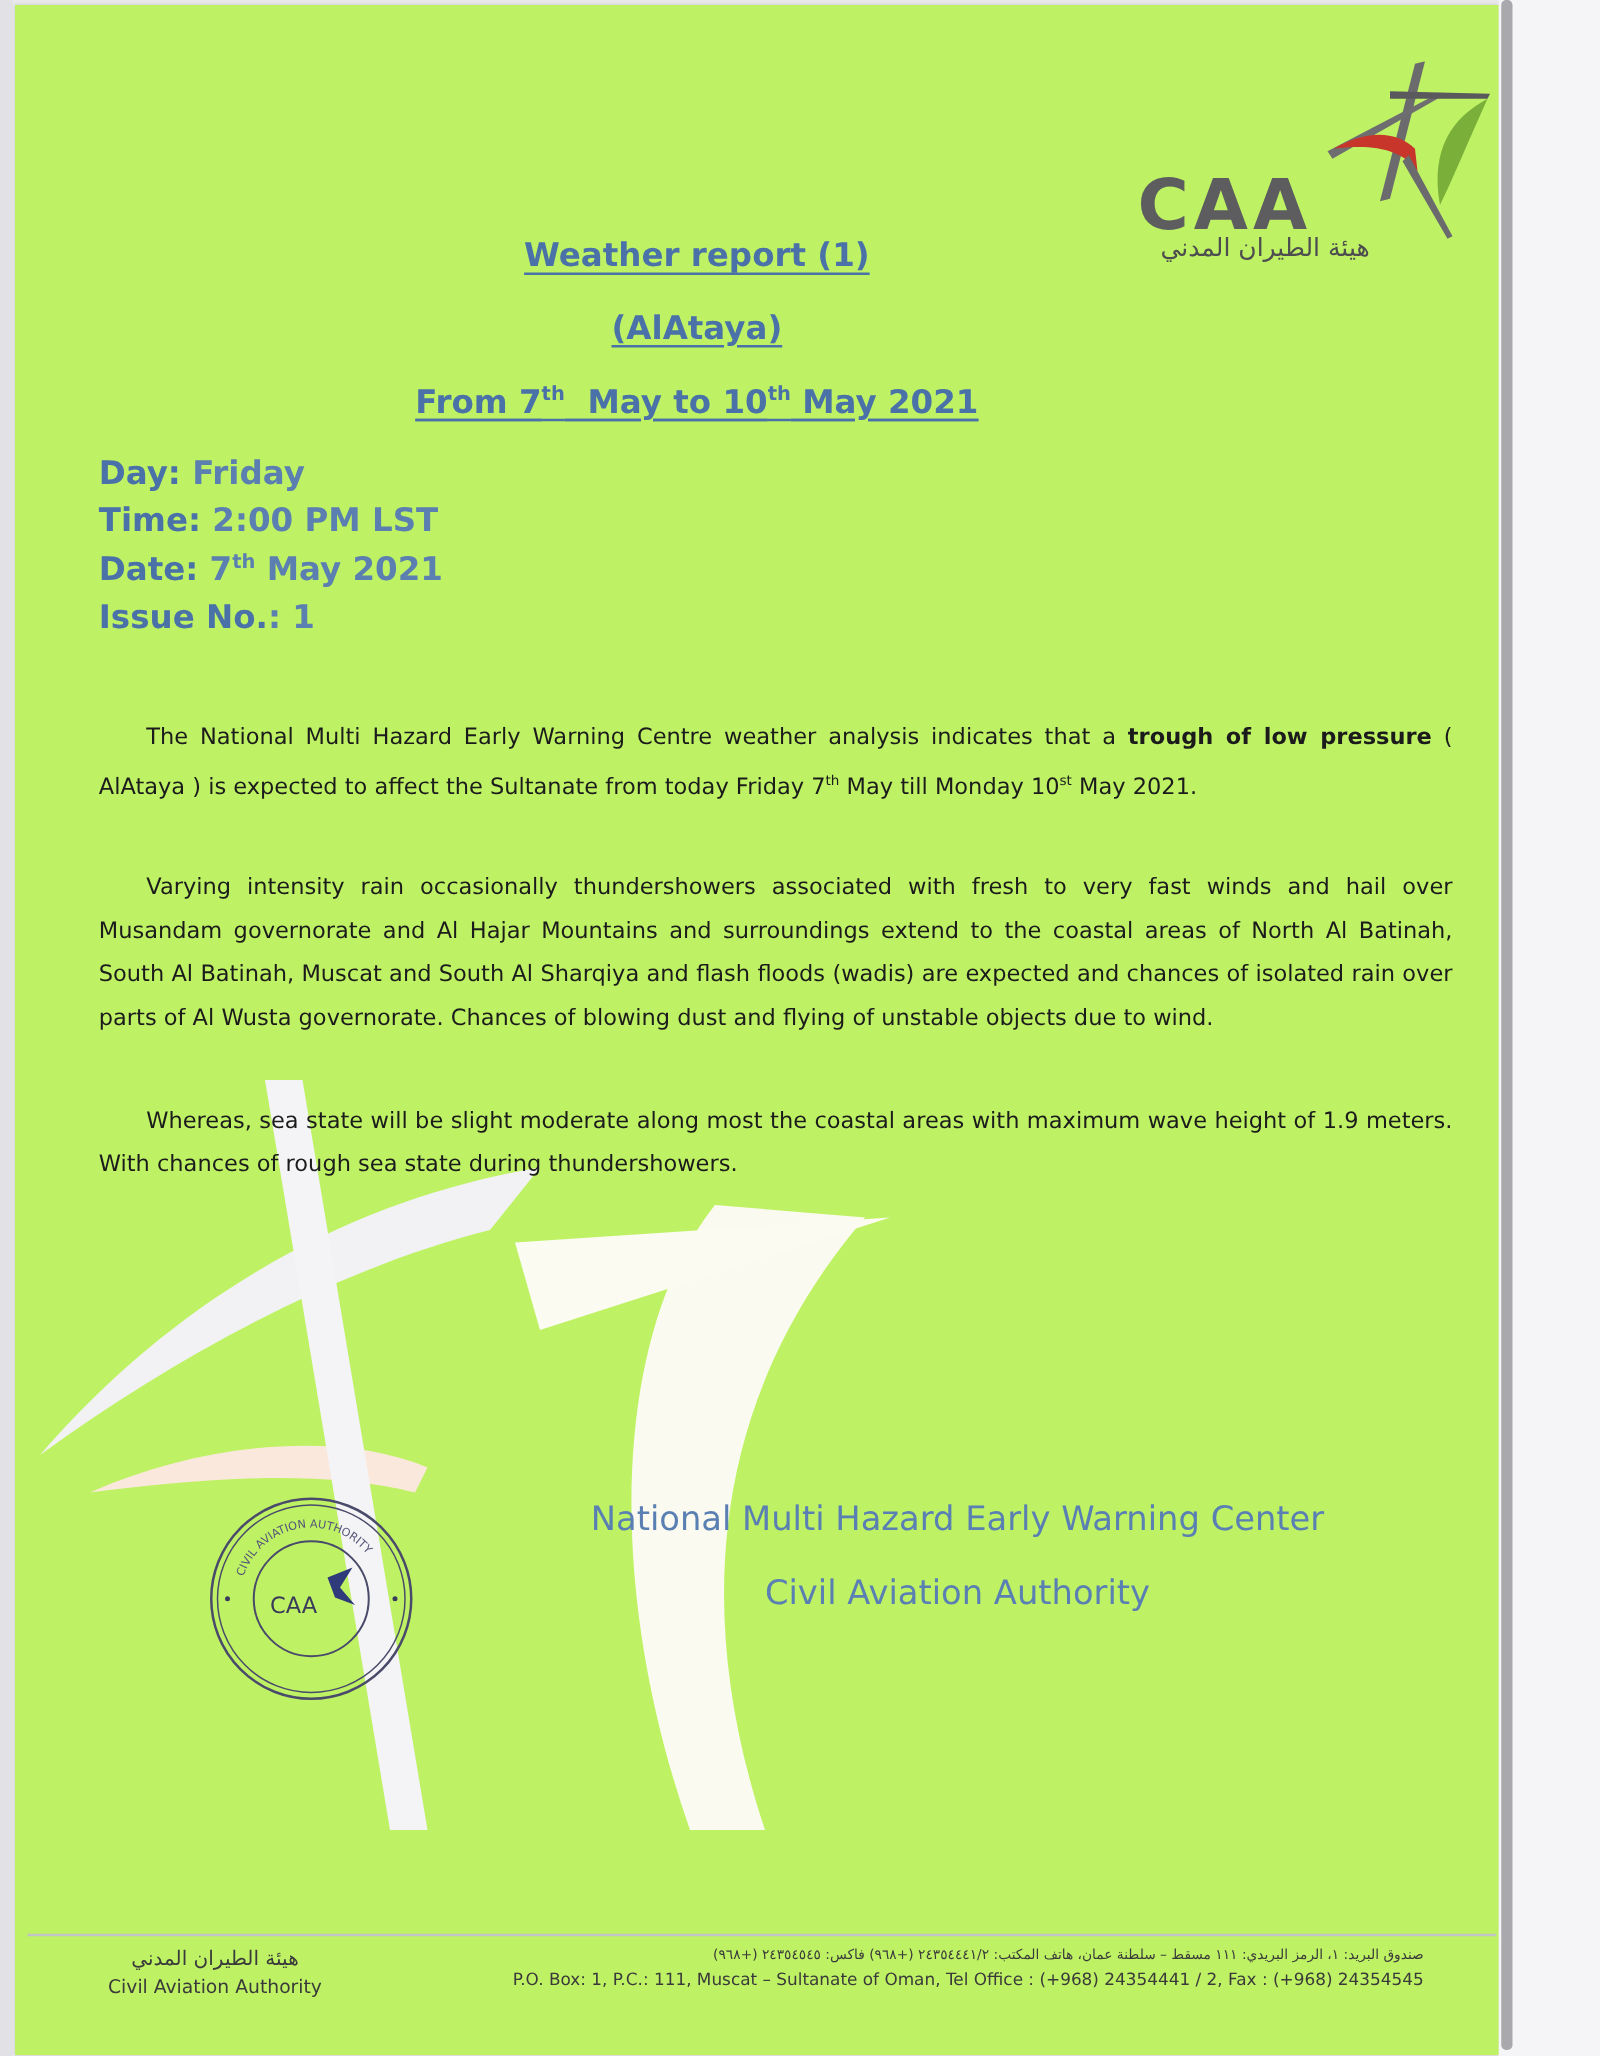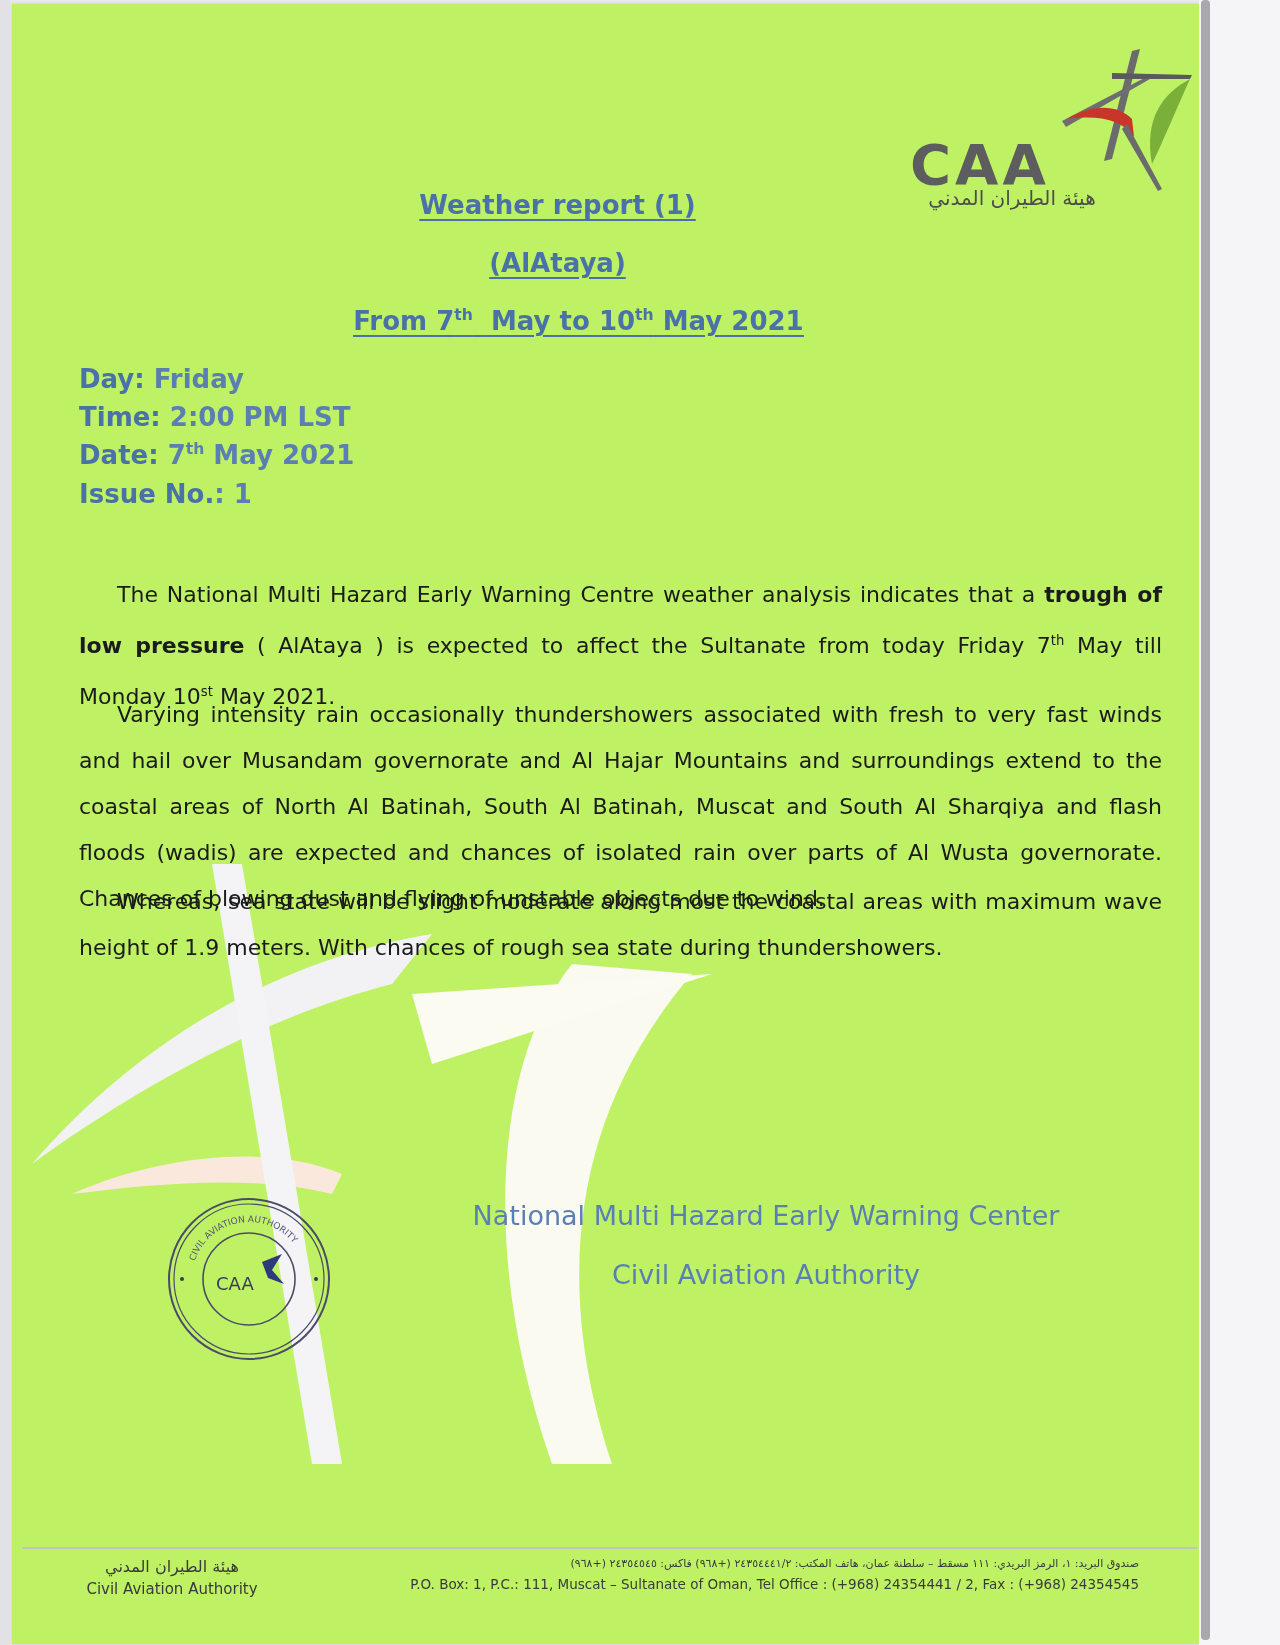--- a/index.html
+++ b/index.html
@@ -35,22 +35,22 @@
     font-family:"DejaVu Sans", sans-serif; font-size:26px;
   }
   .title-line span { text-decoration: underline; text-underline-offset: 5px; }
   sup { font-size: 0.6em; }
 
   .meta { position:absolute; left:82px; font-family:"DejaVu Sans", sans-serif; font-size:26px; color:#4a72a8; }
   .meta b { font-weight:bold; }
   .meta .val { color:#5a7fb0; font-weight:bold; }
 
   .para {
-    position:absolute; left:82px; width:1125px; font-family:"DejaVu Sans", sans-serif; font-size:22px;
-    line-height:46px; color:#1b1b1b; text-align:justify; text-indent:38px;
+    position:absolute; left:82px; width:1125px; font-family:"DejaVu Sans", sans-serif; font-size:18px;
+    line-height:35px; color:#1b1b1b; text-align:justify; text-indent:38px;
   }
   .para b { font-weight:bold; }
 
   .seal { position:absolute; left:172px; top:1248px; width:170px; height:170px; }
 
   .sig {
     position:absolute; left:0; width:1605px; text-align:center; font-family:"DejaVu Sans", sans-serif;
     font-size:27px; color:#5a7fb3;
   }
 
@@ -93,21 +93,21 @@
   </svg>
   <div class="logo-text" style="left:898px;">CAA</div>
   <div class="logo-arabic" style="left:900px;">هيئة الطيران المدني</div>
 
   <div class="title-line" style="top:186px; left:-12px;">
     <span>Weather report (1)</span>
   </div>
   <div class="title-line" style="top:244px; left:-12px;">
     <span>(AlAtaya)</span>
   </div>
-  <div class="title-line" style="top:302px; left:-12px;padding-left:21px;">
+  <div class="title-line" style="top:302px; left:-12px;">
     <span><span>From 7</span><sup>th</sup><span style="white-space:pre">  May to 10</span><sup>th</sup><span> May 2021</span></span>
   </div>
 
   <div class="meta" style="top:360px; left:67px;">
     <b>Day:</b><span class="val"> Friday</span>
   </div>
   <div class="meta" style="top:398px; left:67px;">
     <b>Time:</b><span class="val"> 2:00 PM LST</span>
   </div>
   <div class="meta" style="top:436px; left:67px;">

